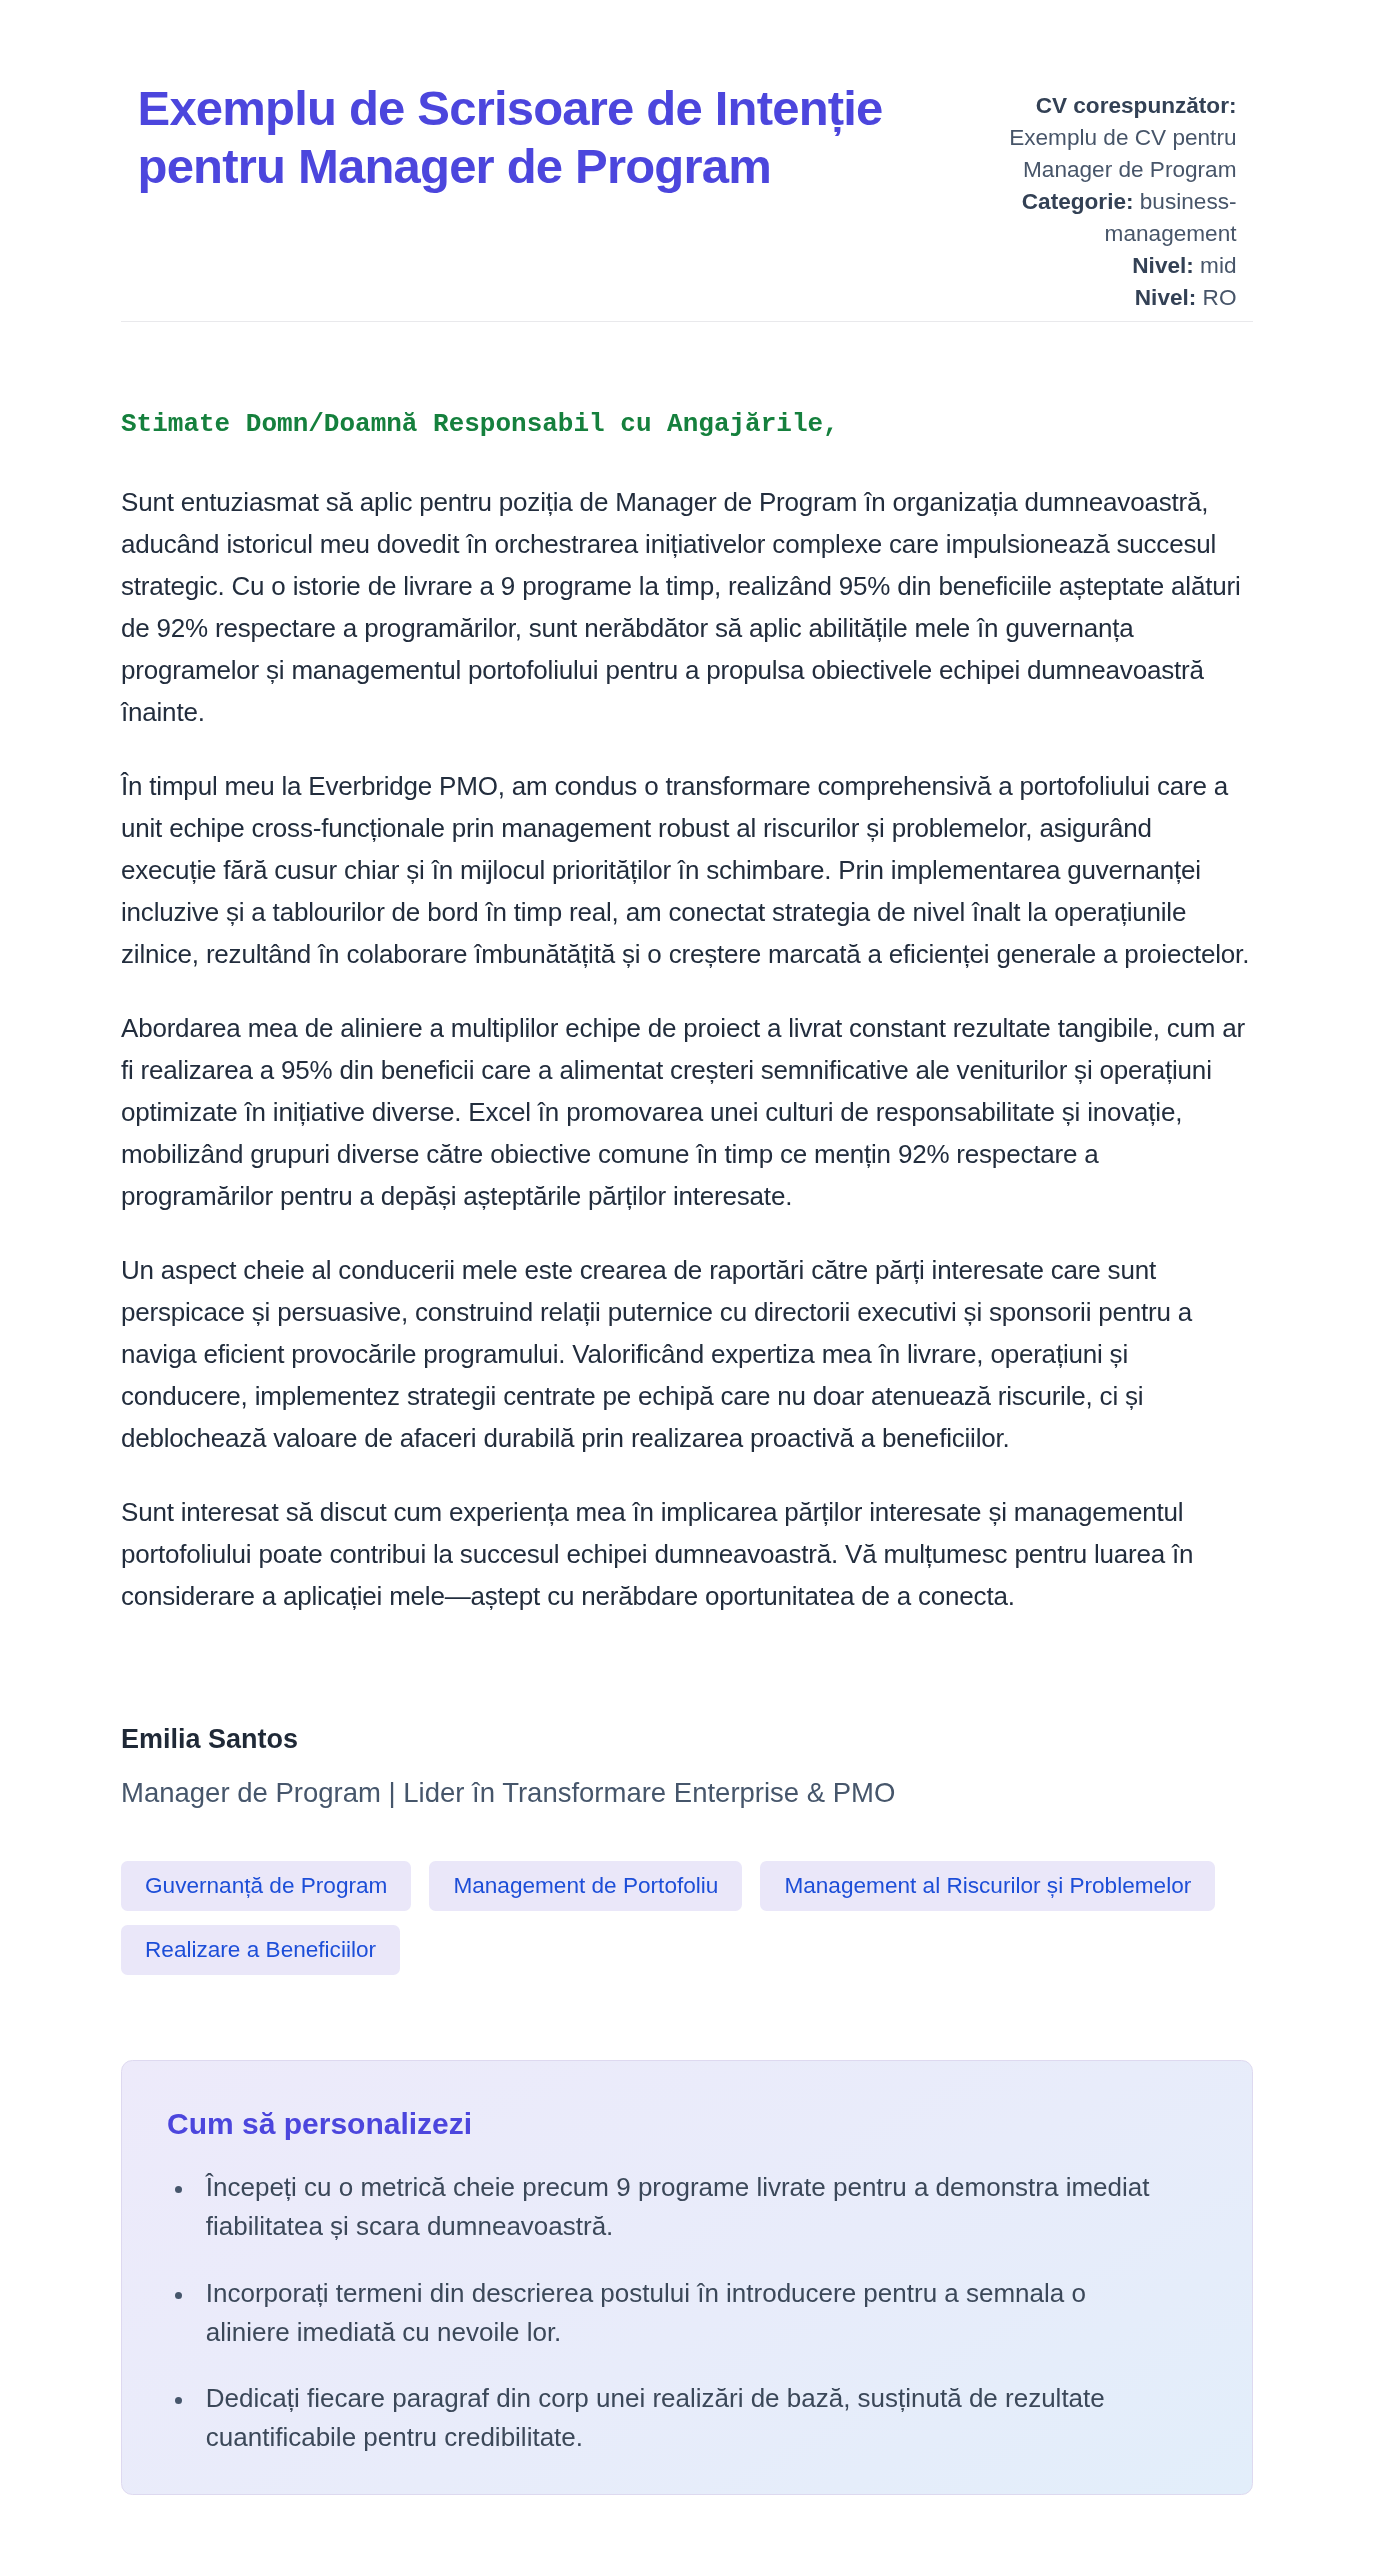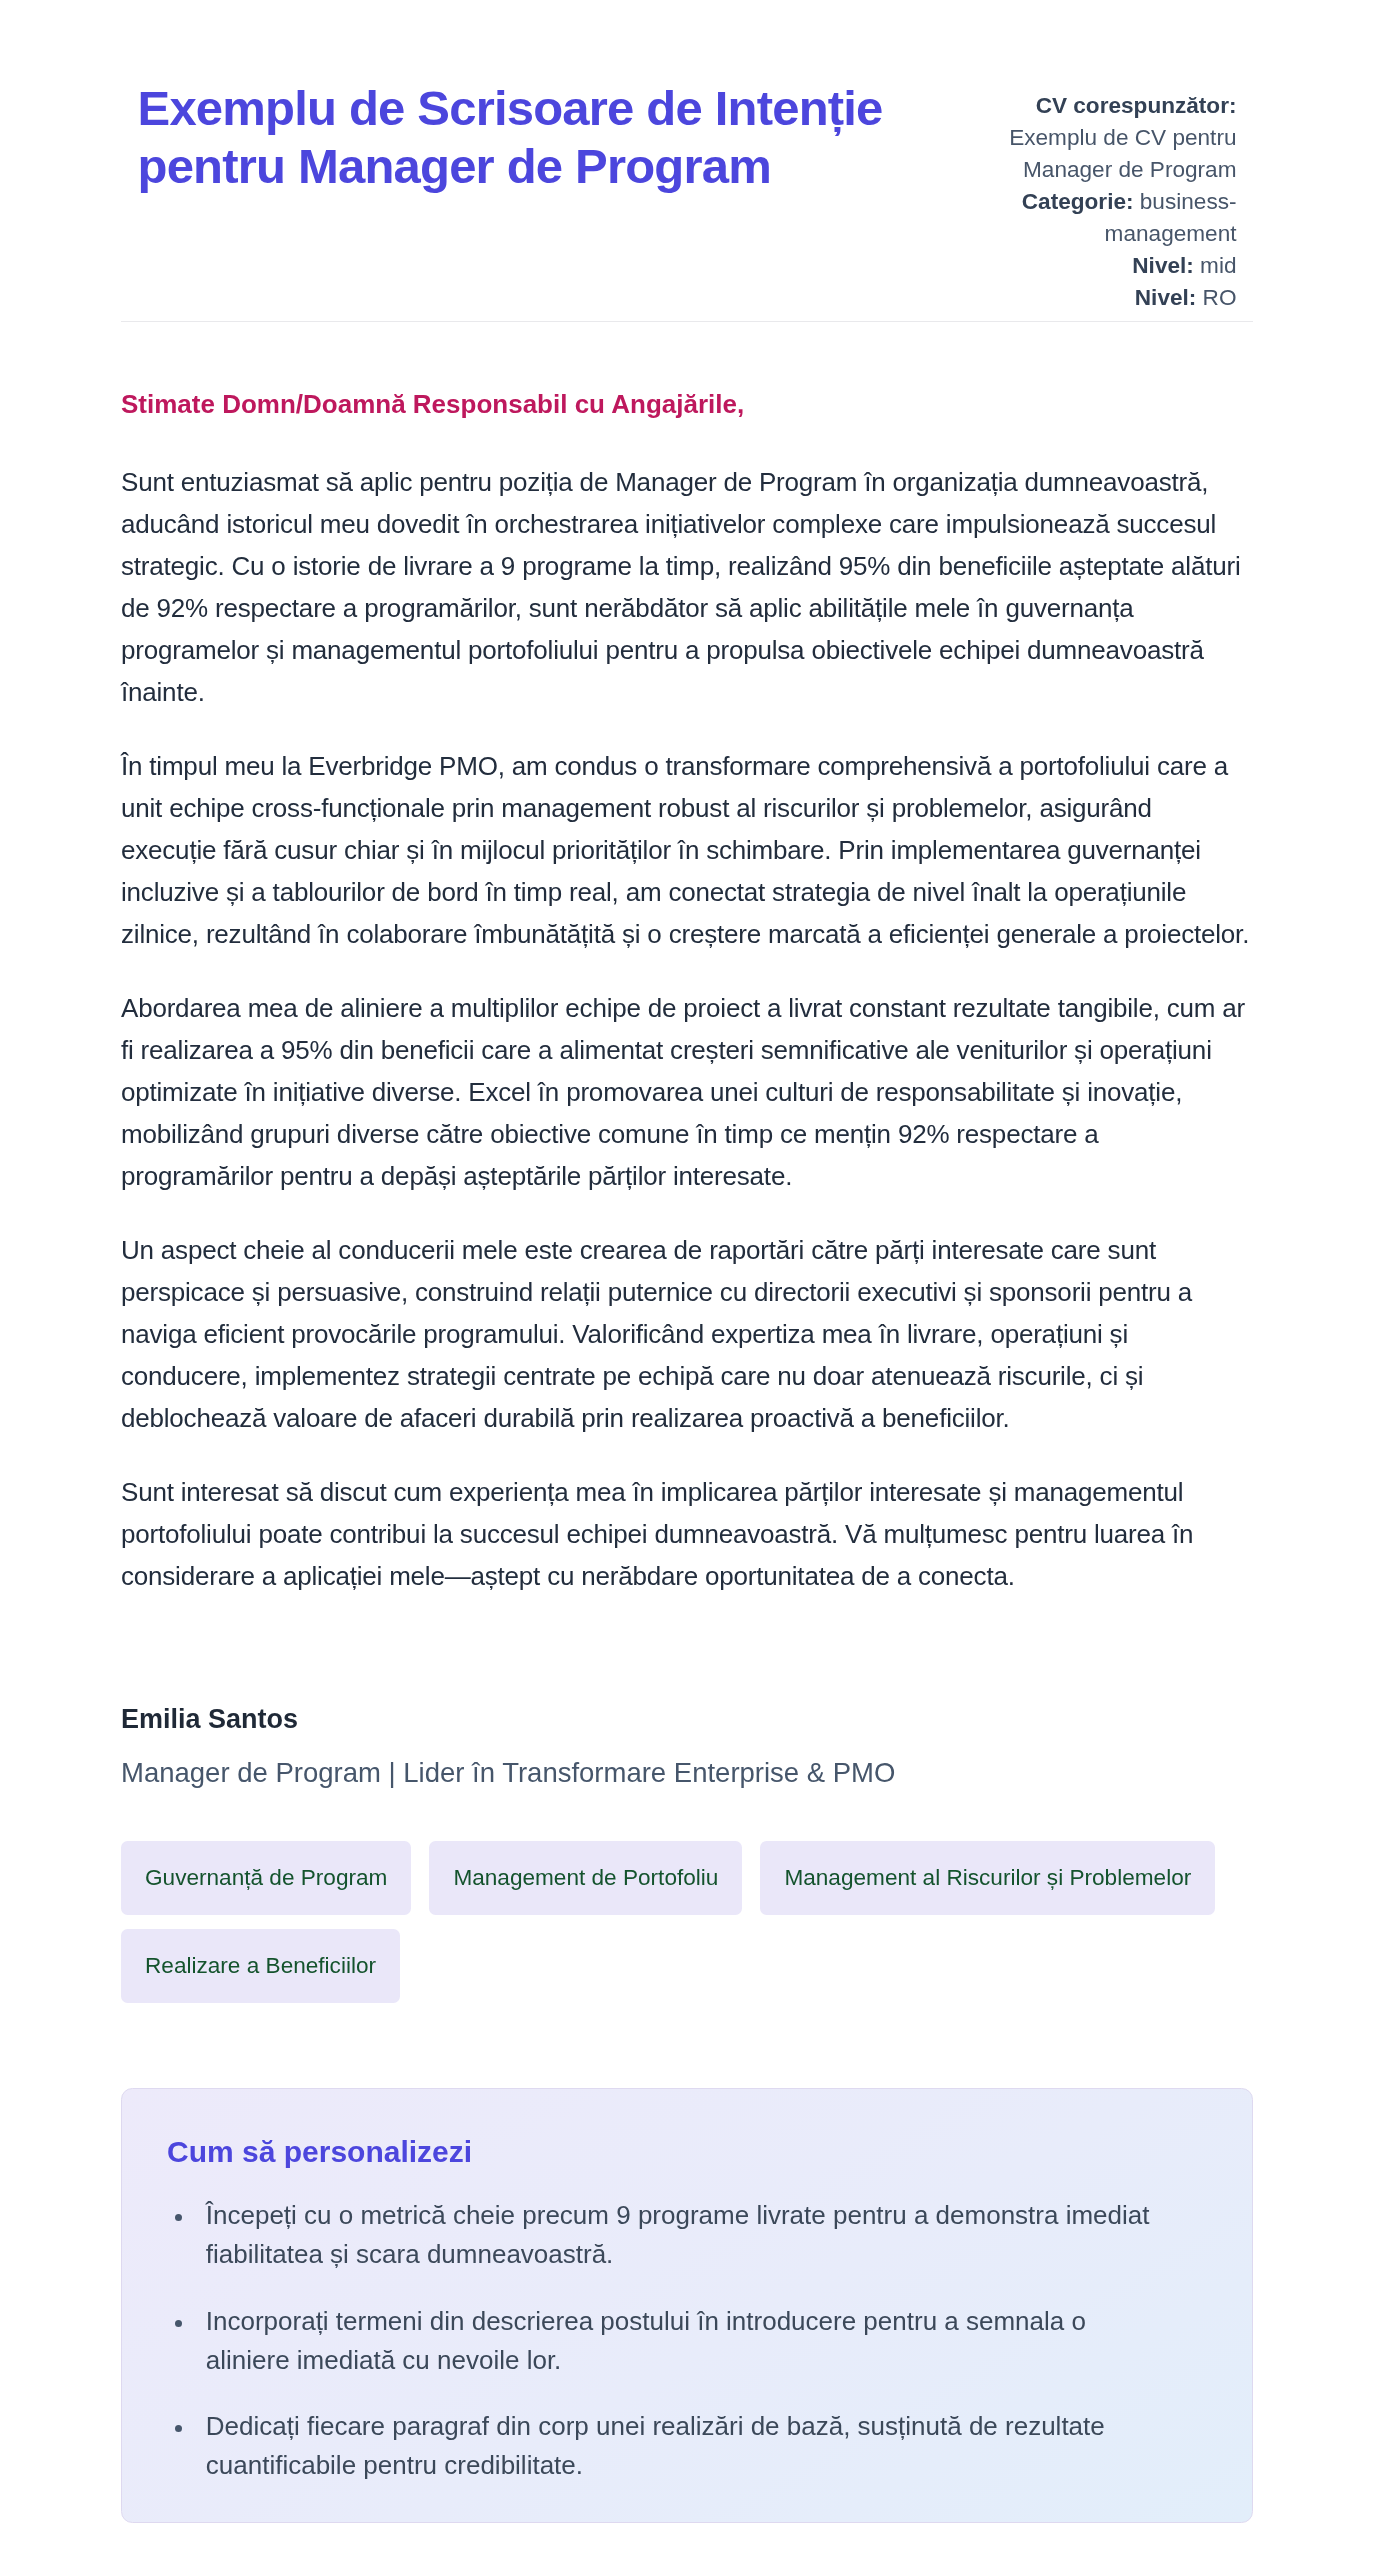--- a/index.html
+++ b/index.html
@@ -46,25 +46,26 @@
     font-size: 22.6px;
     line-height: 32px;
     color: #475569;
   }
   .meta-label { font-weight: bold; color: #33415
 5; margin-left: 22px; }
   .meta-label { font-weight: bold; color: #334155; }
 
   
   .greeting {
-    margin: 61px 0 36px 0;
+    margin: 81px 0 36px 0;
     font-size: 26px;
     line-height: 42px;
     font-weight: 600;
-    color: #be185d;
+    color: #15803d;
+    font-family: Liberation Mono, monospace;
   }
   .para {
     margin: 0 0 32px 0;
     font-size: 26px;
     line-height: 42px;
     color: #222d3d;
     letter-spacing: -0.2px;
   }
   .sig-name {
     margin: 102px 0 0 0;
@@ -83,26 +84,26 @@
   
   .tags {
     margin-top: 47px;
     display: flex;
     flex-wrap: wrap;
     gap: 14.6px 18px;
   }
   .tag {
     display: inline-block;
     background: #eae7f9;
-    color: #14532d;
+    color: #1d4ed8;
     font-size: 22.6px;
     font-weight: 500;
     height: 50px;
     line-height: 50px;
-    padding: 12px 24px;
+    padding: 0 24px;
     border-radius: 6.5px;
     white-space: nowrap;
   }
 
   
   .tips-box {
     margin-top: 85px;
     background: linear-gradient(150deg, #edeafa 0%, #e8ecfa 55%, #e2eefa 100%);
     border: 1.6px solid #ded9f0;
     border-radius: 11.3px;

